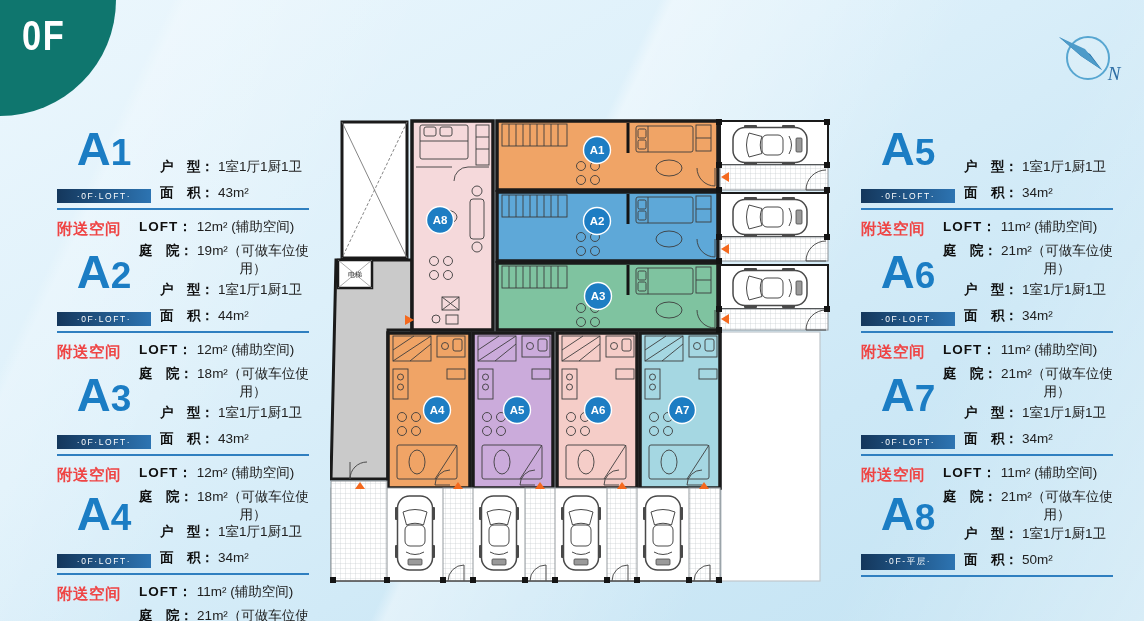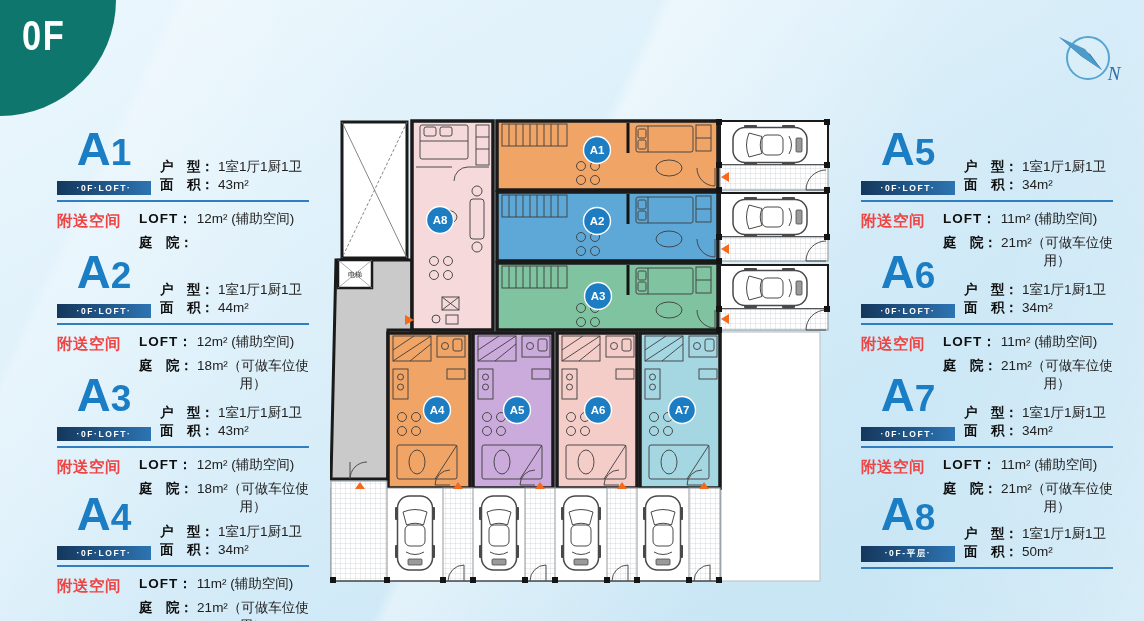--- a/index.html
+++ b/index.html
@@ -23,24 +23,24 @@
   .compass{position:absolute;top:28px;left:1052px;width:80px;height:66px;}
   
   .panel{position:absolute;width:252px;}
   .p1{left:57px;top:128px}.p2{left:57px;top:251px}.p3{left:57px;top:374px}.p4{left:57px;top:493px}
   .p5{left:861px;top:128px}.p6{861px;left:861px;top:251px}.p7{left:861px;top:374px}.p8{left:861px;top:493px}
   .panel-head{display:flex;align-items:flex-end;gap:9px;}
   .code-wrap{width:94px;flex:0 0 94px;text-align:center;}
   .code{display:flex;align-items:flex-end;justify-content:center;color:#1b7dc4;font-weight:700;line-height:.88;}
   .code .ltr{font-size:47px;}
   .code .num{font-size:37px;}
-  .ribbon{margin-top:12px;background:linear-gradient(90deg,#14375c,#2d74b2);color:#fff;
-    font-size:8.5px;font-weight:700;letter-spacing:1.6px;padding:2px 0 1.5px;text-align:center;}
+  .ribbon{margin-top:20px;background:linear-gradient(90deg,#14375c,#2d74b2);color:#fff;
+    font-size:8.5px;font-weight:400;letter-spacing:1.6px;padding:2px 0 1.5px;text-align:center;}
   .specs{flex:1;padding-bottom:1px;}
-  .spec-row{display:flex;font-size:13.5px;color:#202020;margin-top:0;align-items:baseline;}
+  .spec-row{display:flex;font-size:13.5px;color:#202020;margin-top:8px;align-items:baseline;}
   .spec-label{font-weight:700;color:#0f0f0f;margin-right:4px;white-space:pre;}
   .divider{border-bottom:2px solid #2f7fc0;margin-top:5px;}
   .bonus{display:flex;margin-top:8px;}
   .bonus-label{flex:0 0 82px;font-size:15.5px;font-weight:800;color:#ef4444;letter-spacing:.5px;padding-top:1px;}
   .bonus-rows{flex:1;text-align:center;}
   .bonus-rows .spec-row{margin-top:0;margin-bottom:6px;}
   .loft-lbl{letter-spacing:1px;}
   
   .plan-area{position:absolute;left:330px;top:108px;width:500px;height:500px;}
 </style>
@@ -85,20 +85,21 @@
   <div class="divider"></div>
   <div class="bonus">
     <div class="bonus-label">附送空间</div>
     <div class="bonus-rows">
       <div class="spec-row">
           <span class="spec-label loft-lbl">LOFT：</span>
           <span>12m² (辅助空间)</span>
         </div>
       <div class="spec-row">
           <span class="spec-label">庭　院：</span>
+          <span>19m²（可做车位使用）</span>
         </div>
     </div>
   </div>
 </div>
 
 <div class="panel p2">
   <div class="panel-head">
     <div class="code-wrap">
       <div class="code">
           <span class="ltr">A</span>

